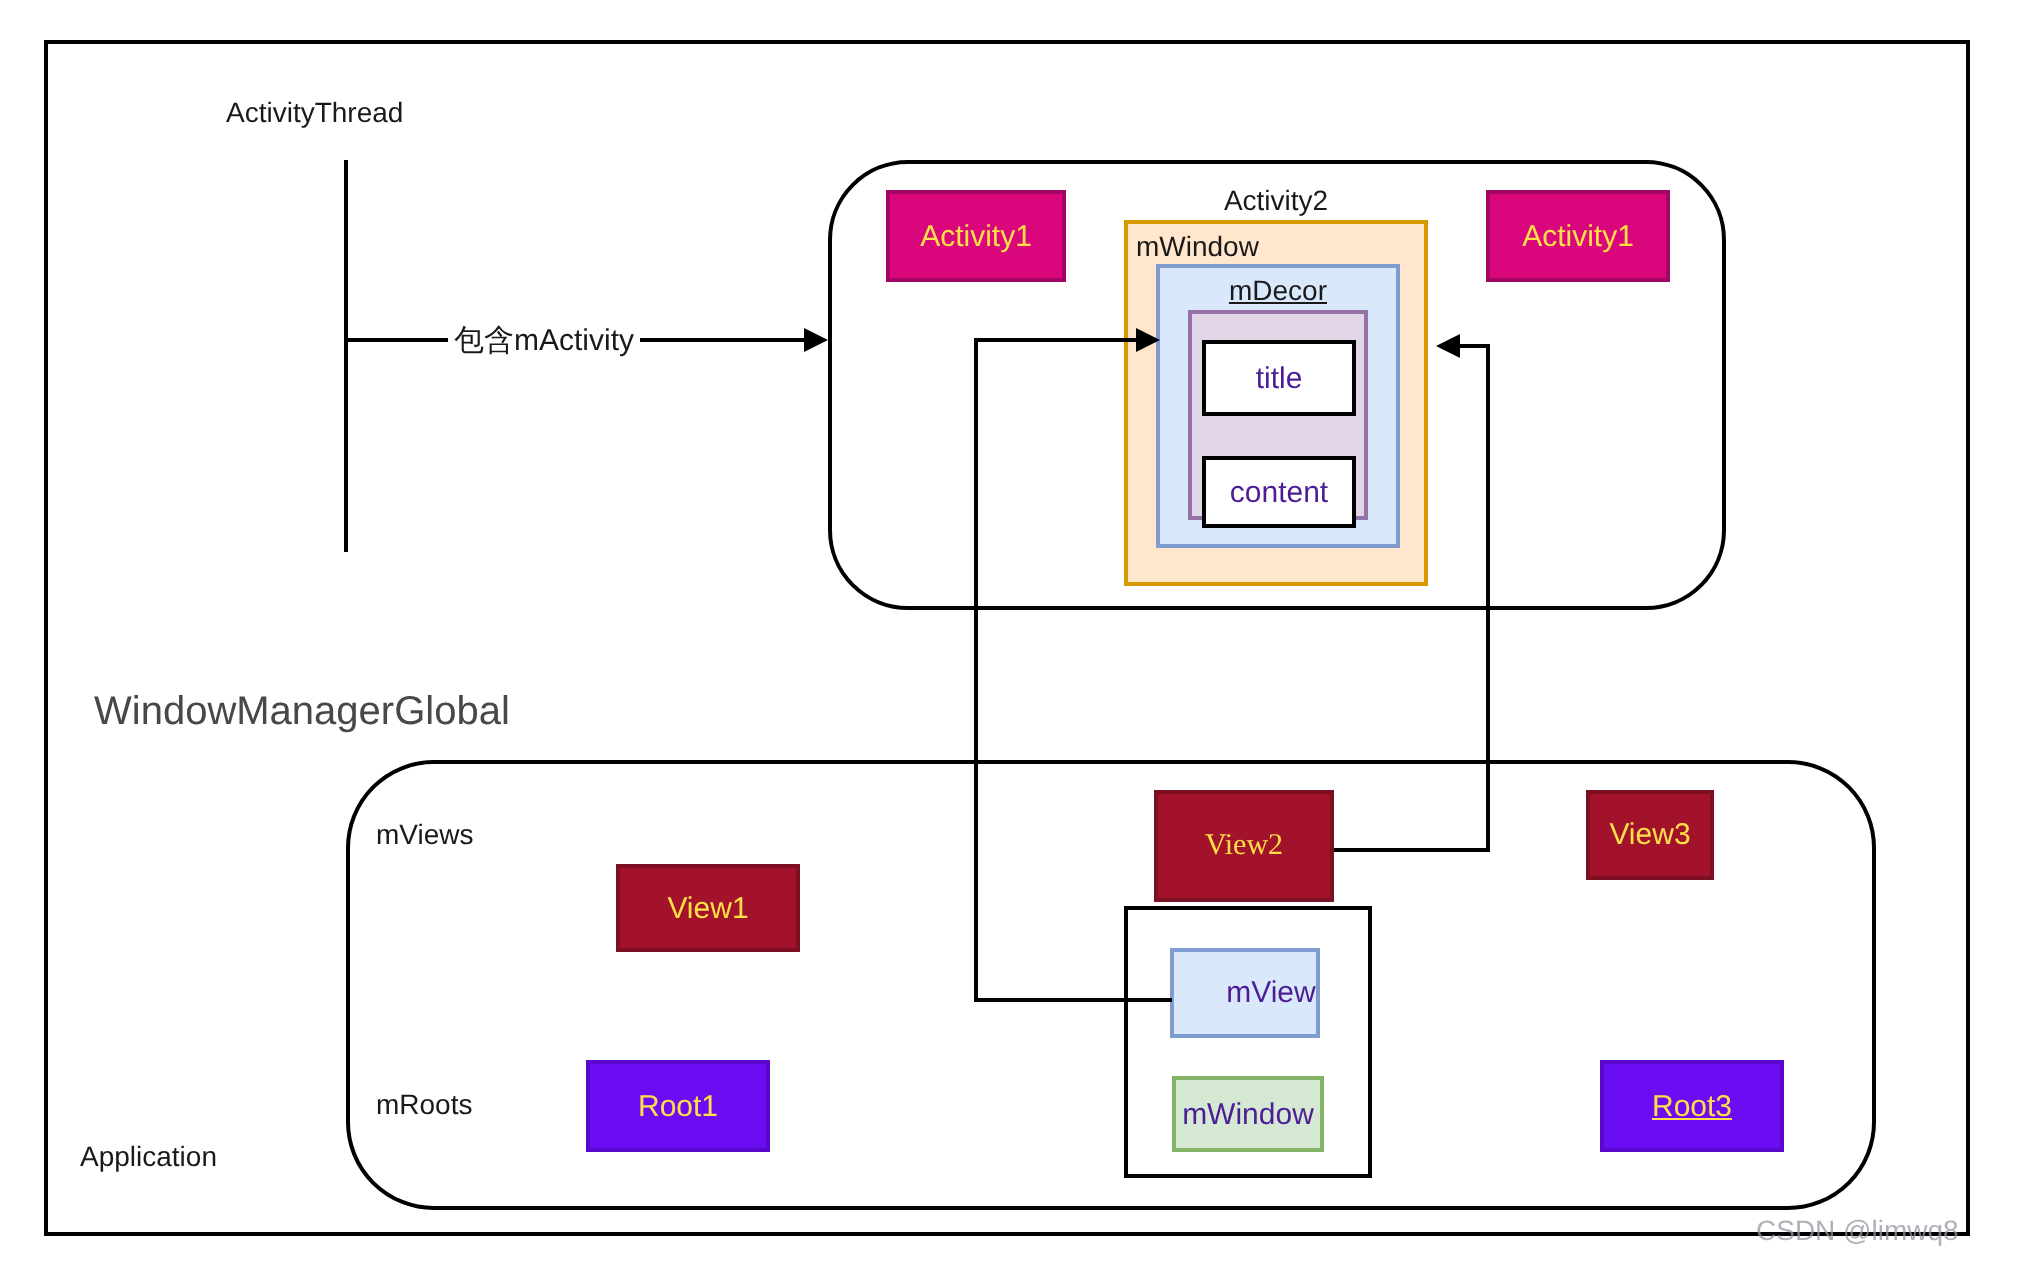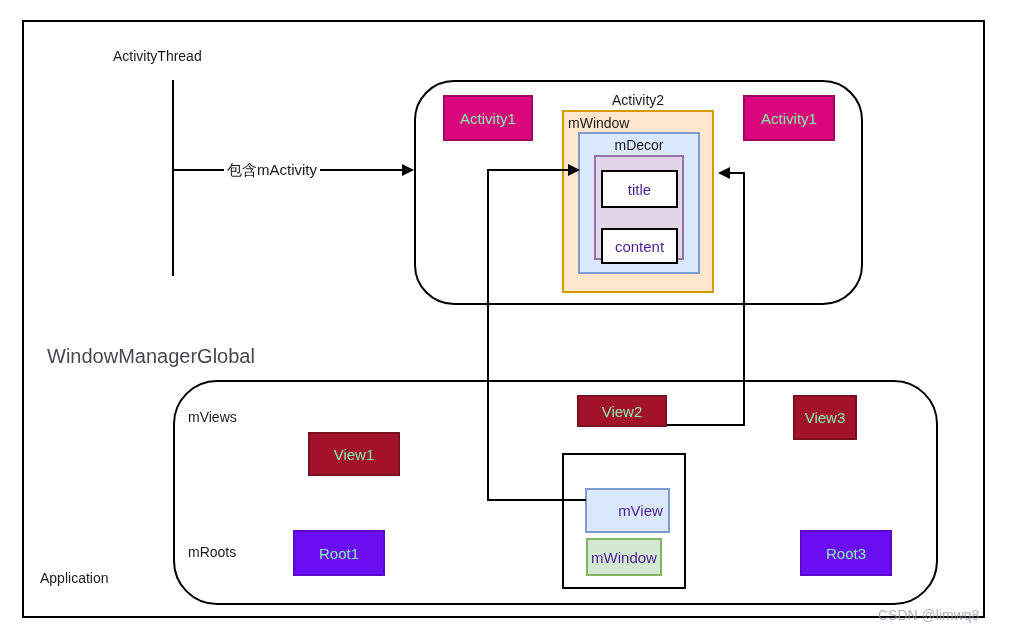--- a/index.html
+++ b/index.html
@@ -20,21 +20,21 @@
 
   
   .line{position:absolute;background:#000;z-index:5;}
   .arrowhead{position:absolute;width:0;height:0;z-index:6;}
   .ah-right{border-top:6px solid transparent;border-bottom:6px solid transparent;border-left:12px solid #000;}
   .ah-left{border-top:6px solid transparent;border-bottom:6px solid transparent;border-right:12px solid #000;}
   .edge-label{position:absolute;z-index:7;background:#ffffff;padding:0 3px;font-size:15px;}
 
   
   .node{position:absolute;box-sizing:border-box;display:flex;align-items:center;justify-content:center;
-        font-size:15px;color:#86efac;z-index:2;}
+        font-size:15px;color:#fde047;z-index:2;}
   .magenta{background:#d9077b;border:2px solid #a30562;}
   .darkred{background:#a2122b;border:2px solid #7a1022;}
   .violet{background:#6a0df2;border:2px solid #5b08ce;}
   .orange-box{background:#ffe6cc;border:2px solid #d79b00;}
   .blue-box{background:#dae8fc;border:2px solid #7e9cd0;}
   .purple-box{background:#e1d5e7;border:2px solid #9673a6;}
   .green-box{background:#d5e8d4;border:2px solid #82b366;}
   .white-box{background:#ffffff;border:2px solid #000;}
   .dark-text{color:#4c1d95;}
 
@@ -59,21 +59,21 @@
 
   <div class="node magenta" style="left:443px;top:95px;width:90px;height:46px;">Activity1</div>
   <div class="node magenta" style="left:743px;top:95px;width:92px;height:46px;">Activity1</div>
 
   <div class="txt center" style="left:562px;top:92px;width:152px;">Activity2</div>
 
   <div class="abs orange-box" style="left:562px;top:110px;width:152px;height:183px;z-index:1;"></div>
   <div class="txt" style="left:568px;top:115px;z-index:2;">mWindow</div>
 
   <div class="abs blue-box" style="left:578px;top:132px;width:122px;height:142px;z-index:2;"></div>
-  <div class="txt center" style="left:578px;top:137px;width:122px;z-index:3;">mDecor</div>
+  <div class="txt center" style="left:578px;top:137px;width:122px;z-index:3;text-decoration:underline;">mDecor</div>
 
   <div class="abs purple-box" style="left:594px;top:155px;width:90px;height:105px;z-index:3;"></div>
 
   <div class="node white-box dark-text" style="left:601px;top:170px;width:77px;height:38px;z-index:4;">title</div>
   <div class="node white-box dark-text" style="left:601px;top:228px;width:77px;height:36px;z-index:4;">content</div>
 
   <div class="line" style="left:488px;top:169px;width:81px;height:2px;"></div>
   <div class="arrowhead ah-right" style="left:568px;top:164px;"></div>
   <div class="line" style="left:487px;top:169px;width:2px;height:332px;"></div>
   <div class="line" style="left:488px;top:499px;width:98px;height:2px;"></div>
@@ -85,25 +85,25 @@
 
   <div class="txt wmg-title">WindowManagerGlobal</div>
 
   <div class="abs round-rect bottom-rect"></div>
 
   <div class="txt" style="left:188px;top:409px;">mViews</div>
   <div class="txt" style="left:188px;top:544px;">mRoots</div>
   <div class="txt" style="left:40px;top:570px;">Application</div>
 
   <div class="node darkred" style="left:308px;top:396px;width:92px;height:44px;margin-top:36px;">View1</div>
-  <div class="node darkred" style="left:577px;top:395px;width:90px;height:32px;">View2</div>
+  <div class="node darkred" style="left:577px;top:395px;width:90px;height:56px;font-family:Liberation Serif, serif;">View2</div>
   <div class="node darkred" style="left:793px;top:395px;width:64px;height:45px;">View3</div>
 
   <div class="node violet" style="left:293px;top:530px;width:92px;height:46px;">Root1</div>
-  <div class="node violet" style="left:800px;top:530px;width:92px;height:46px;">Root3</div>
+  <div class="node violet" style="left:800px;top:530px;width:92px;height:46px;text-decoration:underline;">Root3</div>
 
   <div class="abs white-box" style="left:562px;top:453px;width:124px;height:136px;z-index:1;"></div>
-  <div class="node blue-box dark-text" style="left:585px;top:488px;width:85px;height:45px;z-index:2;padding-left:26px;">mView</div>
+  <div class="node blue-box dark-text" style="left:585px;top:474px;width:75px;height:45px;z-index:2;padding-left:26px;">mView</div>
   <div class="node green-box dark-text" style="left:586px;top:538px;width:76px;height:38px;z-index:2;">mWindow</div>
 
   <div class="txt watermark">CSDN @limwq8</div>
 
 </div>
 
 </body></html>

